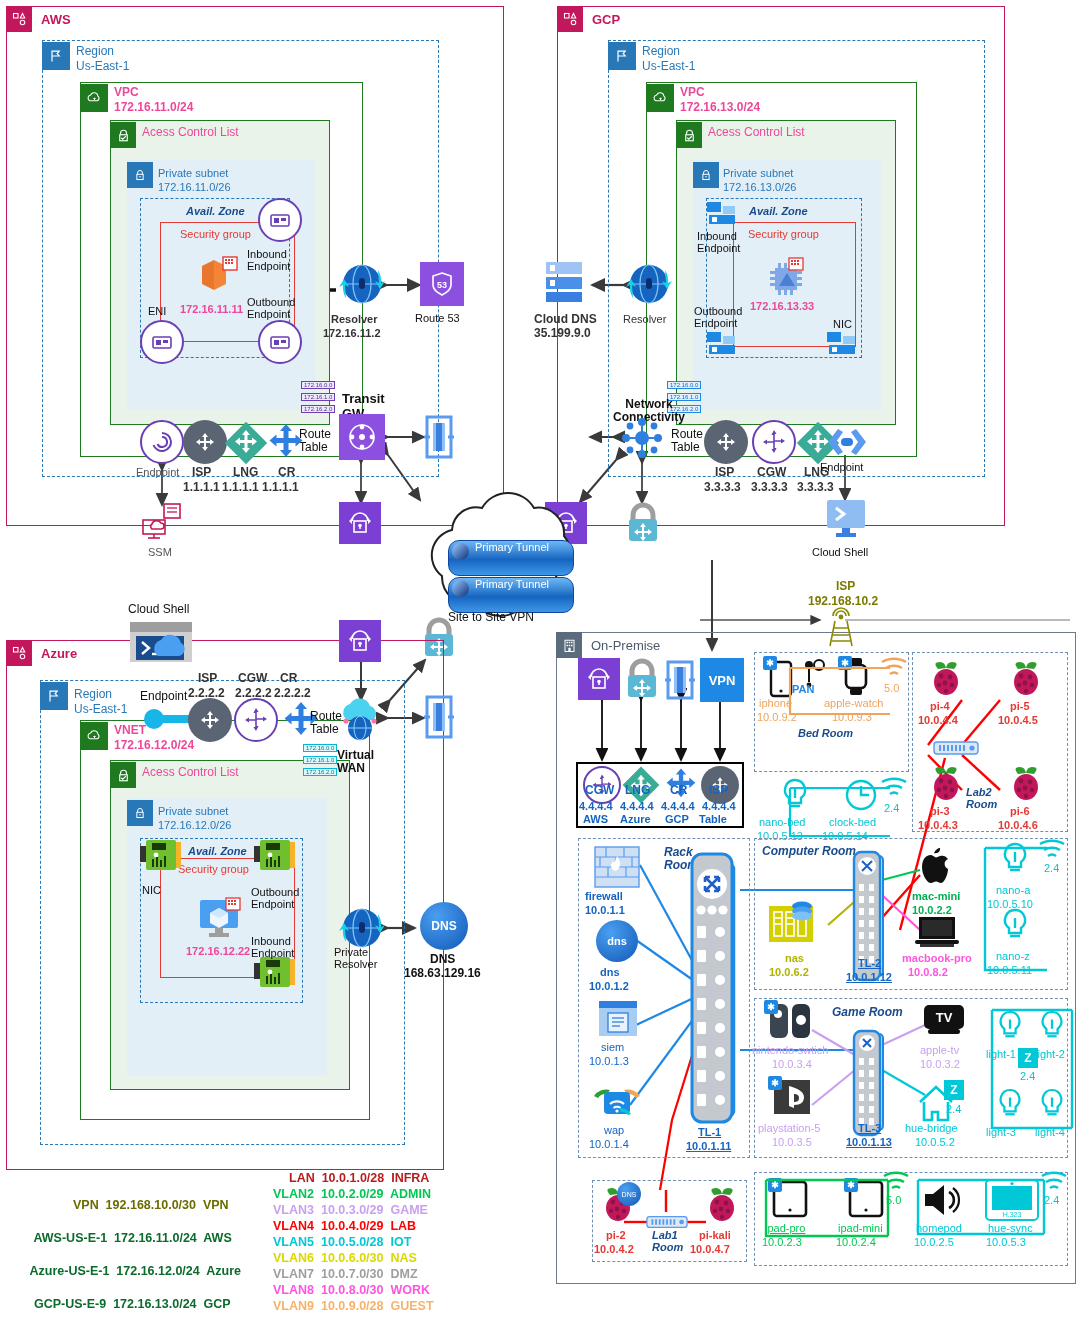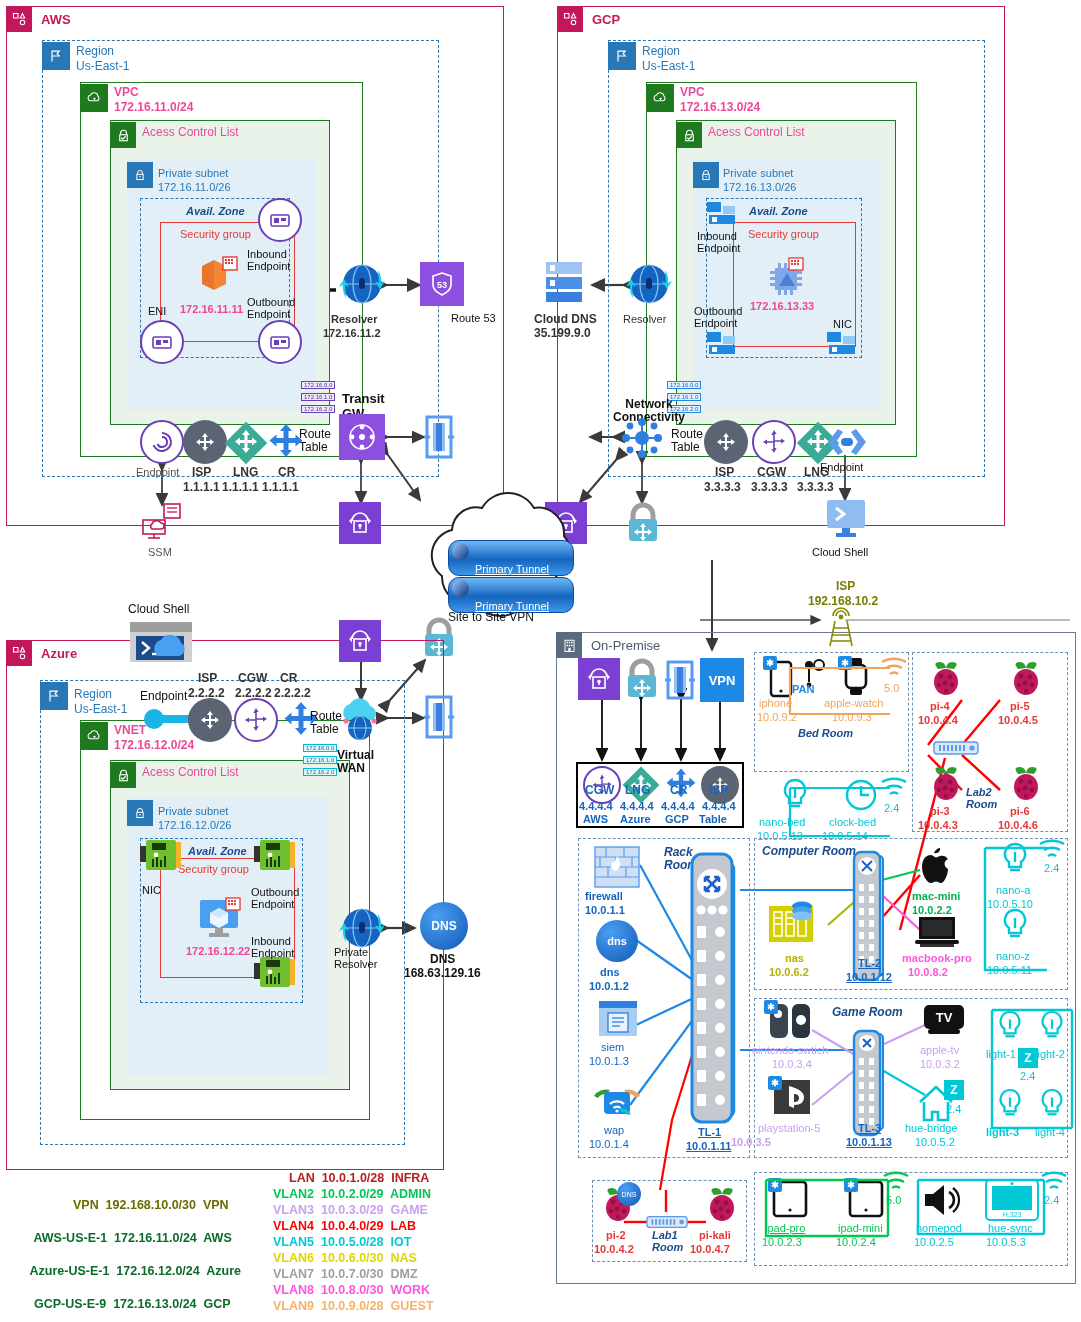--- a/index.html
+++ b/index.html
@@ -48,21 +48,21 @@
            pointer-events:none; }
 
   .rt-chip { position:absolute; border:1.3px solid #6a3fb5; background:#efe9fa;
      color:#4a2f8f; font-size:6px; padding:0 2px; white-space:nowrap; }
   .rt-chip.cy { border-color:#00b8d4; background:#e0f7fb; color:#0077a0; }
   .rt-chip.bl { border-color:#1e88e5; background:#e3f0fd; color:#1565c0; }
 
   .tunnel { position:absolute; height:36px; border-radius:11px;
      background:linear-gradient(180deg,#6fb8f5,#1565c0 55%,#3f97e8);
      border:1px solid #0d47a1; color:#fff; font-size:11px;
-     display:flex; align-items:flex-end; padding-left:26px;text-decoration:underline; }
+     display:flex; align-items:flex-start; padding-left:26px; }
   .tunnel::before { content:""; position:absolute; left:3px; top:2px;
      width:17px; height:17px; border-radius:50%;
      background:linear-gradient(135deg,#9ecbff,#0b2f7a); }
 
   .legend-row { position:absolute; white-space:pre; font-weight:bold; font-size:12.5px; }
   u { text-decoration:underline; }
 </style>
 </head>
 <body>
 
@@ -267,21 +267,21 @@
 </div>
 <div class="lbl f11 b" style="left:331px;top:313px;">Resolver</div>
 <div class="lbl f11 b" style="left:323px;top:327px;">172.16.11.2</div>
 
 <div class="sq" style="left:420px;top:262px;width:44px;height:44px;background:#8c4fe0;">
   <svg width="30" height="30" viewBox="0 0 30 30">
       <path d="M15 4 l9 3 v9 c0 5-5 8-9 10 c-4-2-9-5-9-10 V7 z" fill="none" stroke="#fff" stroke-width="1.6"></path>
       <text x="15" y="19" font-size="9" fill="#fff" text-anchor="middle" font-family="Liberation Sans">53</text>
     </svg>
 </div>
-<div class="lbl f11 t-black" style="left:415px;top:312px;margin-left:36px;">Route 53</div>
+<div class="lbl f11 t-black" style="left:415px;top:312px;">Route 53</div>
 
 <div class="rt-chip" style="left:301px;top:381px;">172.16.0.0</div>
 <div class="rt-chip" style="left:301px;top:393px;">172.16.1.0</div>
 <div class="rt-chip" style="left:301px;top:405px;">172.16.2.0</div>
 <div class="lbl f12 t-black" style="left:299px;top:428px;">Route
 Table</div>
 <div class="lbl f13 b t-black" style="left:342px;top:392px;">Transit
 GW</div>
 
 <div class="circ" style="left:140px;top:420px;width:44px;height:44px;border:2.6px solid #6a3fb5;background:#fff;">
@@ -1316,21 +1316,21 @@
 <div class="lbl f11" style="left:772px;top:1058px;color:#c9a0f0;">10.0.3.4</div>
 
 <div class="abs" style="left:772px;top:1078px;">
   <svg width="40" height="38" viewBox="0 0 40 38">
       <rect x="2" y="2" width="36" height="34" fill="#3a3a3a"></rect>
       <path d="M17 8 v20 l5 2 V16 c3 0 5 1 5 4 c0 3-2 4-5 4 v3 c7 0 10-3 10-8 c0-6-8-9-15-11z" fill="#fff"></path>
     </svg>
 </div>
 <div class="sq" style="left:768px;top:1076px;width:14px;height:14px;background:#1e88e5;border-radius:2px;font-size:9px;">✱</div>
 <div class="lbl f11" style="left:758px;top:1122px;color:#c9a0f0;">playstation-5</div>
-<div class="lbl f11" style="left:731px;top:1136px;color:#c9a0f0;font-weight:bold;">10.0.3.5</div>
+<div class="lbl f11" style="left:772px;top:1136px;color:#c9a0f0;">10.0.3.5</div>
 
 <div class="abs" style="left:852px;top:1028px;">
   <svg width="34" height="110" viewBox="0 0 34 110">
     <rect x="22" y="6" width="9" height="96" rx="4" fill="#cfe0f0" stroke="#1e88e5" stroke-width="2"></rect>
     <rect x="2" y="3" width="26" height="104" rx="7" fill="#c4c9cf" stroke="#1e88e5" stroke-width="2.4"></rect>
     <circle cx="15" cy="15" r="8" fill="#fff"></circle>
     <path d="M11 11 l8 8 M19 11 l-8 8" stroke="#1e5fc8" stroke-width="2" fill="none"></path>
     <g fill="#fff">
       <rect x="7" y="30" width="5" height="7"></rect>
         <rect x="17" y="30" width="5" height="7"></rect>
@@ -1399,21 +1399,21 @@
     <svg width="28" height="32" viewBox="0 0 30 34">
       <path d="M15 2 a10 10 0 0 1 6 18 v5 h-12 v-5 a10 10 0 0 1 6 -18 z" fill="none" stroke="#00c8d7" stroke-width="2.4"></path>
       <line x1="15" y1="10" x2="15" y2="20" stroke="#00c8d7" stroke-width="2.4"></line>
       <line x1="10" y1="28" x2="20" y2="28" stroke="#00c8d7" stroke-width="2.4"></line>
     </svg>
   </div>
 <div class="sq" style="left:1018px;top:1048px;width:20px;height:20px;background:#00c8d7;color:#fff;font-size:12px;">Z</div>
 <div class="lbl f11" style="left:1020px;top:1070px;color:#00c8d7;">2.4</div>
 <div class="lbl f11" style="left:986px;top:1048px;color:#00c8d7;">light-1</div>
 <div class="lbl f11" style="left:1035px;top:1048px;color:#00c8d7;">light-2</div>
-<div class="lbl f11" style="left:986px;top:1126px;color:#00c8d7;font-weight:bold;">light-3</div>
+<div class="lbl f11" style="left:986px;top:1126px;color:#00c8d7;">light-3</div>
 <div class="lbl f11" style="left:1035px;top:1126px;color:#00c8d7;">light-4</div>
 
 <div class="roombox" style="left:592px;top:1180px;width:155px;height:82px;"></div>
 <div class="abs" style="left:598px;top:1186px;">
     <svg width="40" height="38" viewBox="0 0 40 38">
       <path d="M12 9 q-6-7 2-7 q5 0 6 6 M28 9 q6-7 -2-7 q-5 0-6 6" fill="#2f9e2f"></path>
       <ellipse cx="20" cy="22" rx="12" ry="13" fill="#c2185b"></ellipse>
       <g fill="#8e1346">
         <circle cx="15" cy="16" r="2.4"></circle>
         <circle cx="24" cy="17" r="2.4"></circle>

